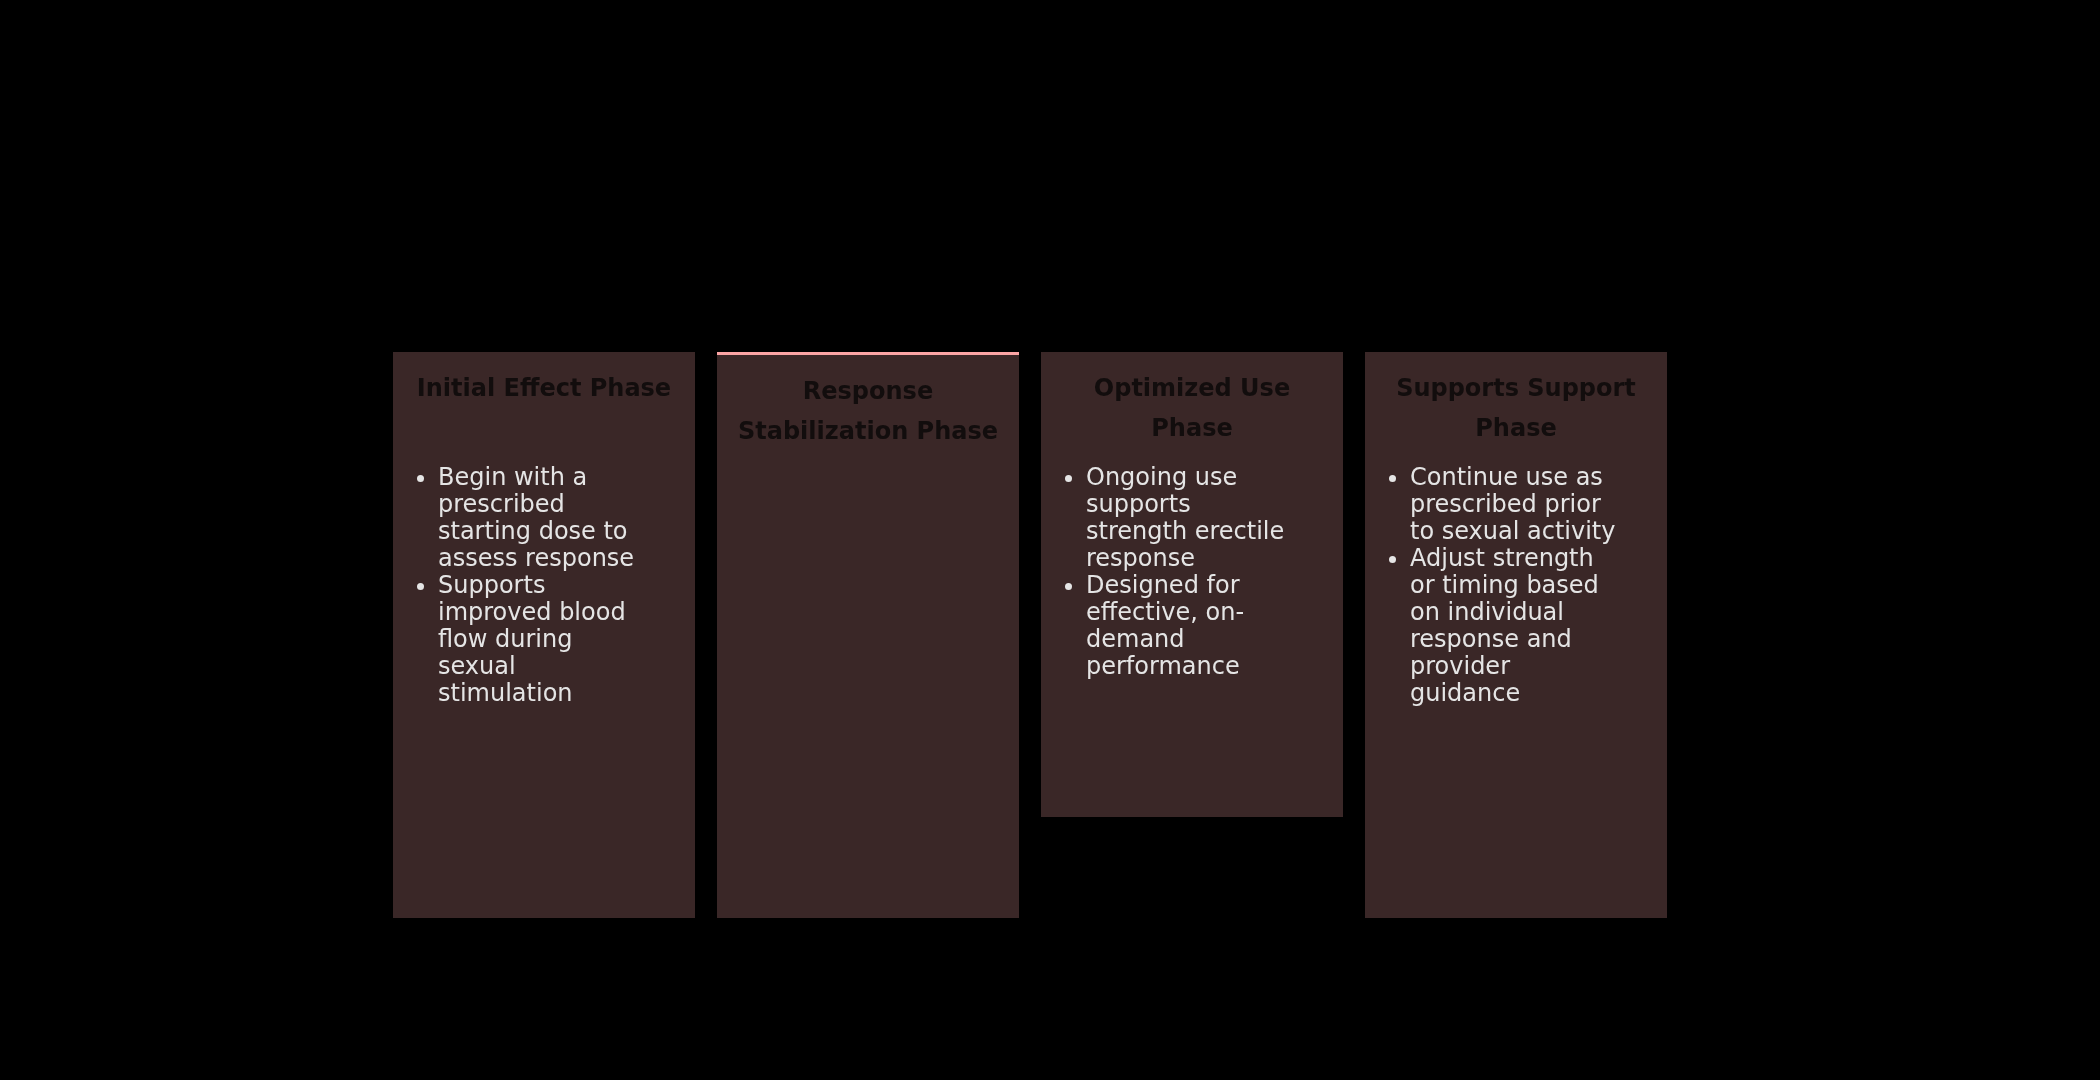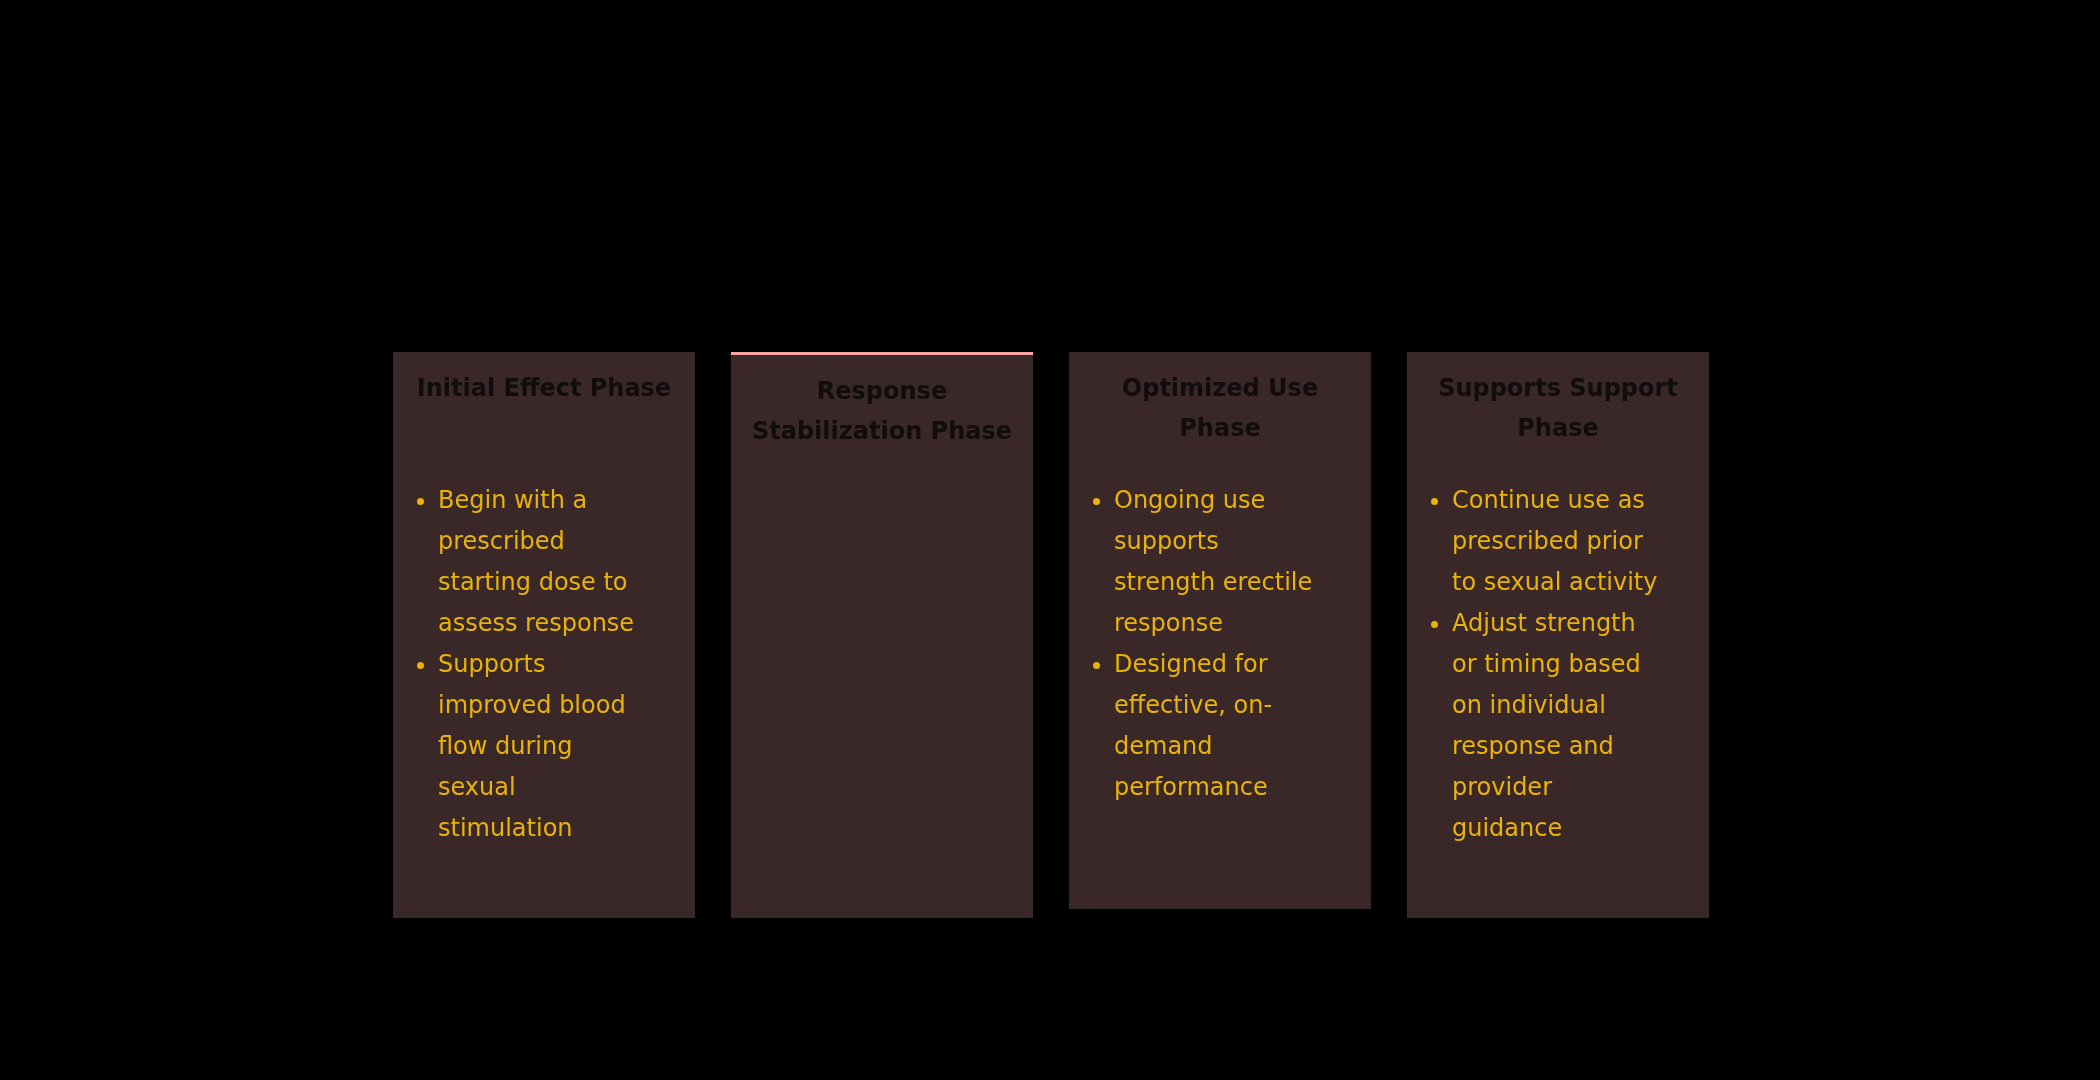--- a/index.html
+++ b/index.html
@@ -12,56 +12,56 @@
     height: 1080px;
     position: relative;
     overflow: hidden;
     font-family: "DejaVu Sans", sans-serif;
   }
   .cards-row {
     position: absolute;
     left: 393px;
     top: 352px;
     display: flex;
-    gap: 36px;
+    gap: 22px;
     align-items: flex-start;
   }
   .card {
     width: 302px;
     height: 566px;
     background: #3a2727;
     box-sizing: border-box;
     padding: 16px 0 0 0;
   }
   
   .card.accent-top {
     border-top: 3px solid #fca5a5;
   }
   
   .card.short {
-    height: 557px;
+    height: 465px;
   }
   .card-title {
     margin: 0;
     padding: 0 16px;
     min-height: 80px;
     font-size: 24px;
     line-height: 40px;
     font-weight: bold;
     color: #120d0d;
     text-align: center;
   }
   .card-bullets {
-    margin: 32px 0 0 0;
+    margin: 16px 0 0 0;
     padding: 0 0 0 45px;
     width: 208px;
     box-sizing: content-box;
     font-size: 24px;
-    line-height: 41px;
-    color: #eab308;
+    line-height: 27px;
+    color: #e5e5e5;
     text-align: left;
   }
   .card-bullets li {
     margin: 0;
     padding: 0;
   }
 </style>
 </head>
 <body>
 

